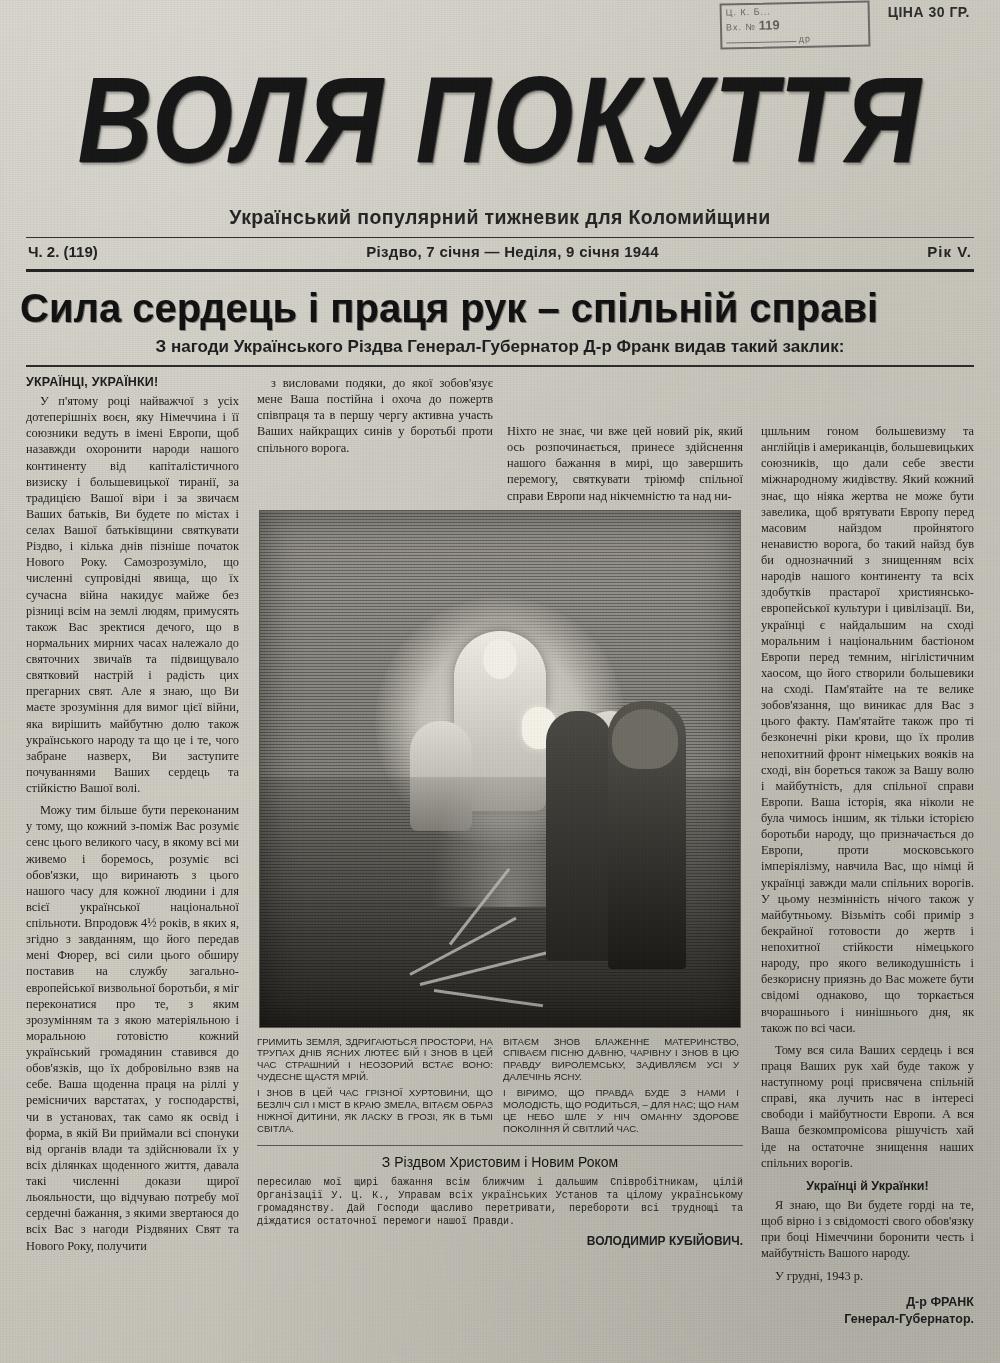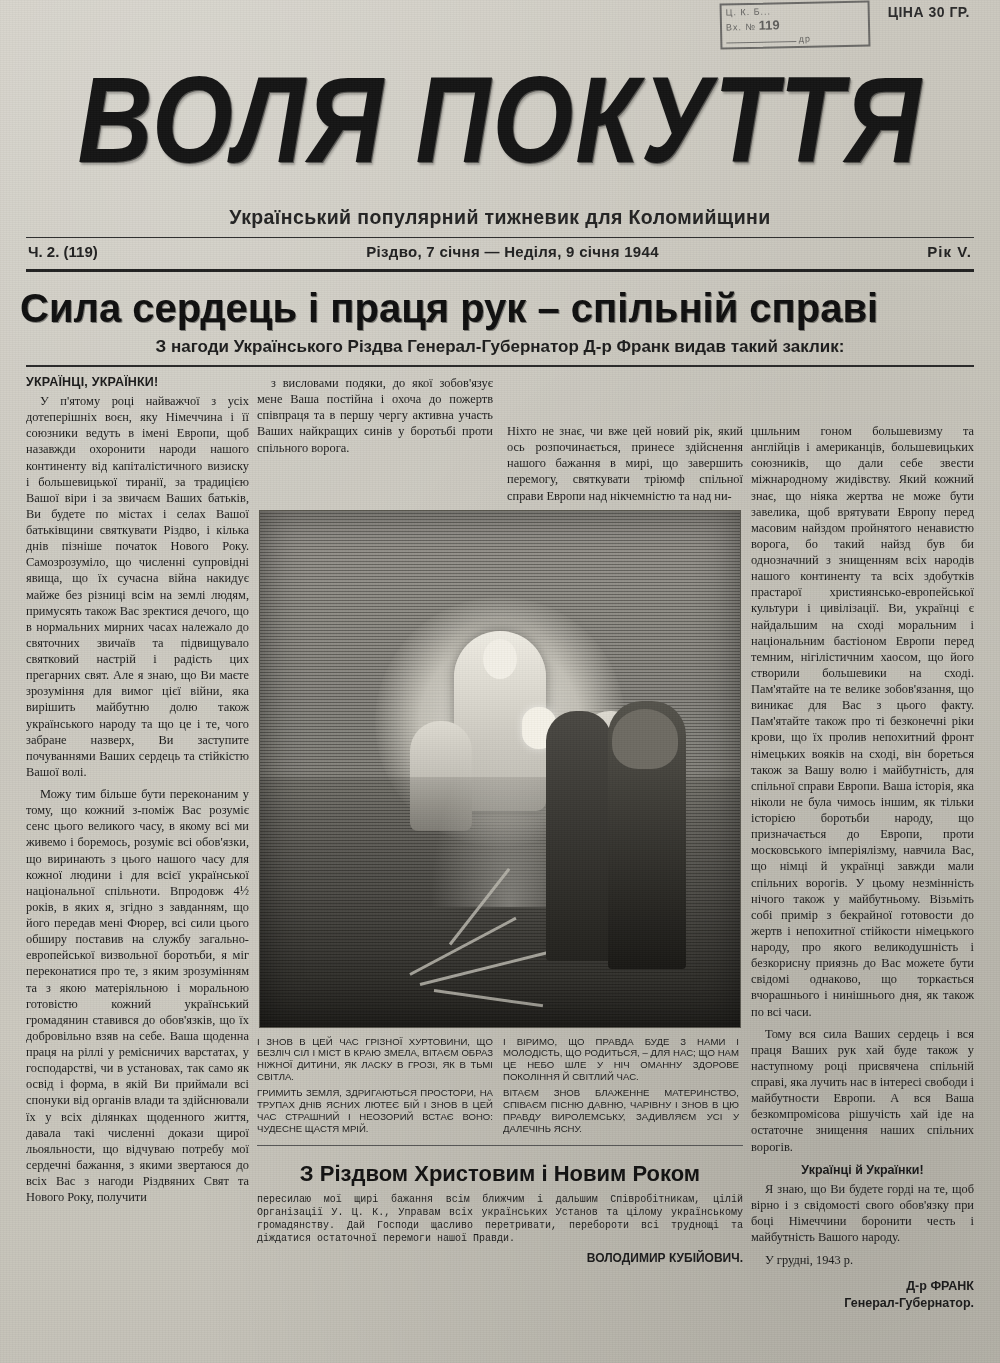--- a/index.html
+++ b/index.html
@@ -101,21 +101,21 @@
     text-align:center;
     font-family:"Liberation Sans", sans-serif;
     font-weight:bold;
     font-size:17px;
     color:#1d1d1d;
     margin-bottom:8px;
   }
   .rule.med{border-top:2px solid #2a2a2a;margin:2px 6px 8px 6px;}
 
   
-  .cols{display:flex;gap:8px;padding:0 6px;}
+  .cols{display:flex;gap:18px;padding:0 6px;}
   .col{width:236px;}
   .col.c2{width:236px;}
   .col.c3{width:236px;}
   .col.c4{width:236px;}
   .salute{
     font-family:"Liberation Sans", sans-serif;
     font-weight:bold;font-size:12.5px;
     margin-bottom:4px;letter-spacing:.2px;
   }
   p.body{
@@ -216,22 +216,22 @@
     width:236px;
     font-family:"Liberation Sans", sans-serif;
     font-size:9.6px;line-height:1.22;
     text-align:justify;color:#202020;
   }
   .caption .cc p{margin:0 0 5px 0;}
 
   .xmas2{
     text-align:center;
     font-family:"Liberation Sans", sans-serif;
-    font-weight:bold;font-size:22px;color:#121212;
-    margin:15px 0 6px 0;
+    font-weight:normal;font-size:14px;color:#121212;
+    margin:8px 0 6px 0;
   }
   .greet{
     font-family:Liberation Mono, monospace;
     font-size:10px;line-height:1.3;text-align:justify;color:#1c1c1c;
   }
   .signature{
     text-align:right;
     font-family:"Liberation Sans", sans-serif;
     font-weight:bold;font-size:12px;margin-top:6px;
   }
@@ -313,26 +313,26 @@
           <i style="left:40px;top:40px;width:96px;transform:rotate(-52deg);"></i>
         </div>
         <div class="peasantL"></div>
         <div class="peasantR"></div>
         <div class="kerchief"></div>
         <div class="frame-shadow"></div>
       </div>
 
       <div class="caption">
         <div class="cc">
+          <p>ГРИМИТЬ ЗЕМЛЯ, ЗДРИГАЮТЬСЯ ПРОСТОРИ, НА ТРУПАХ ДНІВ ЯСНИХ ЛЮТЕЄ БІЙ І ЗНОВ В ЦЕЙ ЧАС СТРАШНИЙ І НЕОЗОРИЙ ВСТАЄ ВОНО: ЧУДЕСНЕ ЩАСТЯ МРІЙ.</p>
           <p>І ЗНОВ В ЦЕЙ ЧАС ГРІЗНОЇ ХУРТОВИНИ, ЩО БЕЗЛІЧ СІЛ І МІСТ В КРАЮ ЗМЕЛА, ВІТАЄМ ОБРАЗ НІЖНОЇ ДИТИНИ, ЯК ЛАСКУ В ГРОЗІ, ЯК В ТЬМІ СВІТЛА.</p>
-          <p>ГРИМИТЬ ЗЕМЛЯ, ЗДРИГАЮТЬСЯ ПРОСТОРИ, НА ТРУПАХ ДНІВ ЯСНИХ ЛЮТЕЄ БІЙ І ЗНОВ В ЦЕЙ ЧАС СТРАШНИЙ І НЕОЗОРИЙ ВСТАЄ ВОНО: ЧУДЕСНЕ ЩАСТЯ МРІЙ.</p>
         </div>
         <div class="cc">
+          <p>ВІТАЄМ ЗНОВ БЛАЖЕННЕ МАТЕРИНСТВО, СПІВАЄМ ПІСНЮ ДАВНЮ, ЧАРІВНУ І ЗНОВ В ЦЮ ПРАВДУ ВИРОЛЕМСЬКУ, ЗАДИВЛЯЄМ УСІ У ДАЛЕЧІНЬ ЯСНУ.</p>
           <p>І ВІРИМО, ЩО ПРАВДА БУДЕ З НАМИ І МОЛОДІСТЬ, ЩО РОДИТЬСЯ, – ДЛЯ НАС; ЩО НАМ ЦЕ НЕБО ШЛЕ У НІЧ ОМАННУ ЗДОРОВЕ ПОКОЛІННЯ Й СВІТЛИЙ ЧАС.</p>
-          <p>ВІТАЄМ ЗНОВ БЛАЖЕННЕ МАТЕРИНСТВО, СПІВАЄМ ПІСНЮ ДАВНЮ, ЧАРІВНУ І ЗНОВ В ЦЮ ПРАВДУ ВИРОЛЕМСЬКУ, ЗАДИВЛЯЄМ УСІ У ДАЛЕЧІНЬ ЯСНУ.</p>
         </div>
       </div>
 
       <hr class="rule capline">
       <div class="xmas2">З Різдвом Христовим і Новим Роком</div>
       <div class="greet">пересилаю мої щирі бажання всім ближчим і дальшим Співробітникам, цілій Організації У. Ц. К., Управам всіх українських Установ та цілому українському громадянству. Дай Господи щасливо перетривати, перебороти всі труднощі та діждатися остаточної перемоги нашої Правди.</div>
       <div class="signature">ВОЛОДИМИР КУБІЙОВИЧ.</div>
     </div>
 
     <div class="col c4">

